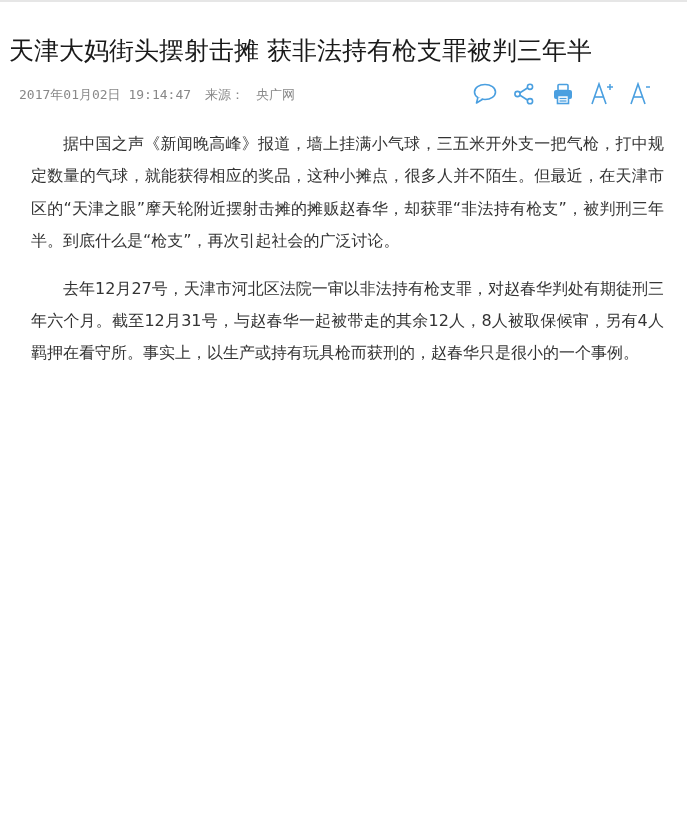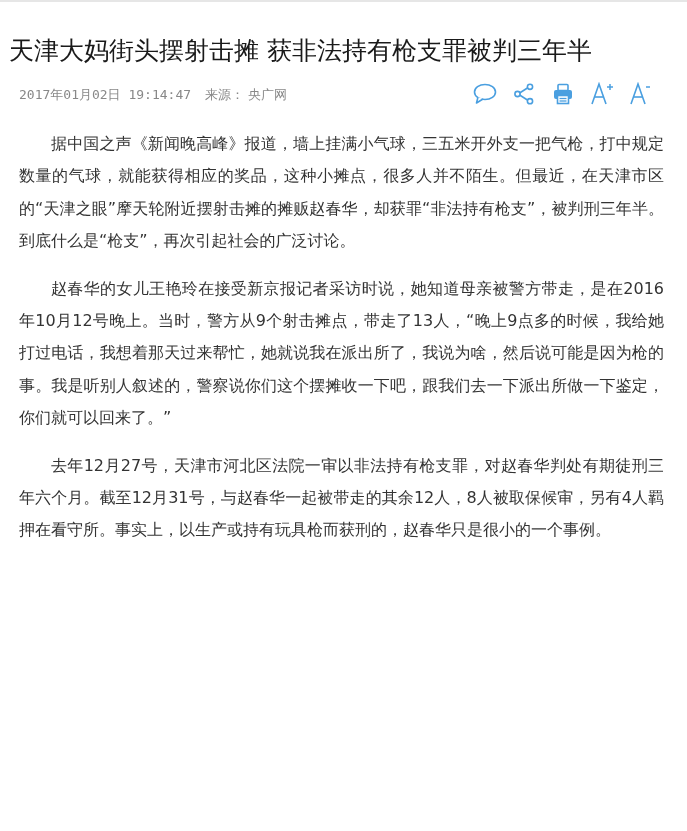--- a/index.html
+++ b/index.html
@@ -5,31 +5,31 @@
   html, body { margin: 0; padding: 0; background: #ffffff; }
   body { width: 687px; height: 831px; overflow: hidden; position: relative; font-family: "DejaVu Sans", "Liberation Sans", sans-serif; }
   .topline { position: absolute; left: 0; top: 0; width: 687px; height: 2px; background: #e6e6e6; }
   .title { position: absolute; left: 9px; top: 33px; font-size: 25px; line-height: 36px; color: #1a1a1a; white-space: nowrap; letter-spacing: 0px; }
   .meta { position: absolute; left: 19px; top: 85px; font-size: 13px; line-height: 20px; color: #888888; white-space: nowrap; font-family: "DejaVu Sans Mono", "Liberation Mono", monospace; }
   .meta span { margin-right: 14px; }
   .tools { position: absolute; left: 472px; top: 81px; display: flex; align-items: center; }
   .tool { width: 26px; height: 26px; margin-right: 13px; display: flex; align-items: center; justify-content: center; cursor: pointer; }
   .tool svg { display: block; }
   .article { position: absolute; left: 19px; top: 128px; width: 645px; font-size: 16px; color: #333333; }
-  .article p { margin: 0 0 15px 0; line-height: 32.4px; text-indent: 32px; text-align: justify; }
+  .article p { margin: 0 0 15px 12px; line-height: 32.4px; text-indent: 32px; text-align: justify; }
 </style>
 </head>
 <body>
 
 <div class="topline"></div>
 
 <h1 class="title" style="margin:0;font-weight:normal;">天津大妈街头摆射击摊 获非法持有枪支罪被判三年半</h1>
 
 <div class="meta">
-  <span>2017年01月02日 19:14:47</span><span style="margin-right:4px;">来源：</span><span>央广网</span>
+  <span>2017年01月02日 19:14:47</span><span style="margin-right:12px;">来源：</span><span>央广网</span>
 </div>
 
 <div class="tools">
   <div class="tool">
     <svg width="24" height="22" viewBox="0 0 24 22">
       <ellipse cx="12" cy="9" rx="10.5" ry="7.5" fill="none" stroke="#4a9fe0" stroke-width="1.6"></ellipse>
       <path d="M5 14 L3.5 20 L10 16" fill="#fff" stroke="#4a9fe0" stroke-width="1.6" stroke-linejoin="round"></path>
     </svg>
   </div>
   <div class="tool">
@@ -62,15 +62,14 @@
     <svg width="24" height="24" viewBox="0 0 24 24">
       <path d="M2 22 L9 2 L16 22" fill="none" stroke="#4a9fe0" stroke-width="1.6"></path>
       <line x1="4.5" y1="15" x2="13.5" y2="15" stroke="#4a9fe0" stroke-width="1.6"></line>
       <line x1="17" y1="5" x2="21" y2="5" stroke="#4a9fe0" stroke-width="1.5"></line>
     </svg>
   </div>
 </div>
 
 <div class="article">
   <p>据中国之声《新闻晚高峰》报道，墙上挂满小气球，三五米开外支一把气枪，打中规定数量的气球，就能获得相应的奖品，这种小摊点，很多人并不陌生。但最近，在天津市区的“天津之眼”摩天轮附近摆射击摊的摊贩赵春华，却获罪“非法持有枪支”，被判刑三年半。到底什么是“枪支”，再次引起社会的广泛讨论。</p>
-  <p>赵春华的女儿王艳玲在接受新京报记者采访时说，她知道母亲被警方带走，是在2016年10月12号晚上。当时，警方从9个射击摊点，带走了13人，“晚上9点多的时候，我给她打过电话，我想着那天过来帮忙，她就说我在派出所了，我说为啥，然后说可能是因为枪的事。我是听别人叙述的，警察说你们这个摆摊收一下吧，跟我们去一下派出所做一下鉴定，你们就可以回来了。”</p>
   <p>去年12月27号，天津市河北区法院一审以非法持有枪支罪，对赵春华判处有期徒刑三年六个月。截至12月31号，与赵春华一起被带走的其余12人，8人被取保候审，另有4人羁押在看守所。事实上，以生产或持有玩具枪而获刑的，赵春华只是很小的一个事例。</p>
 </div>
 
 </body></html>

